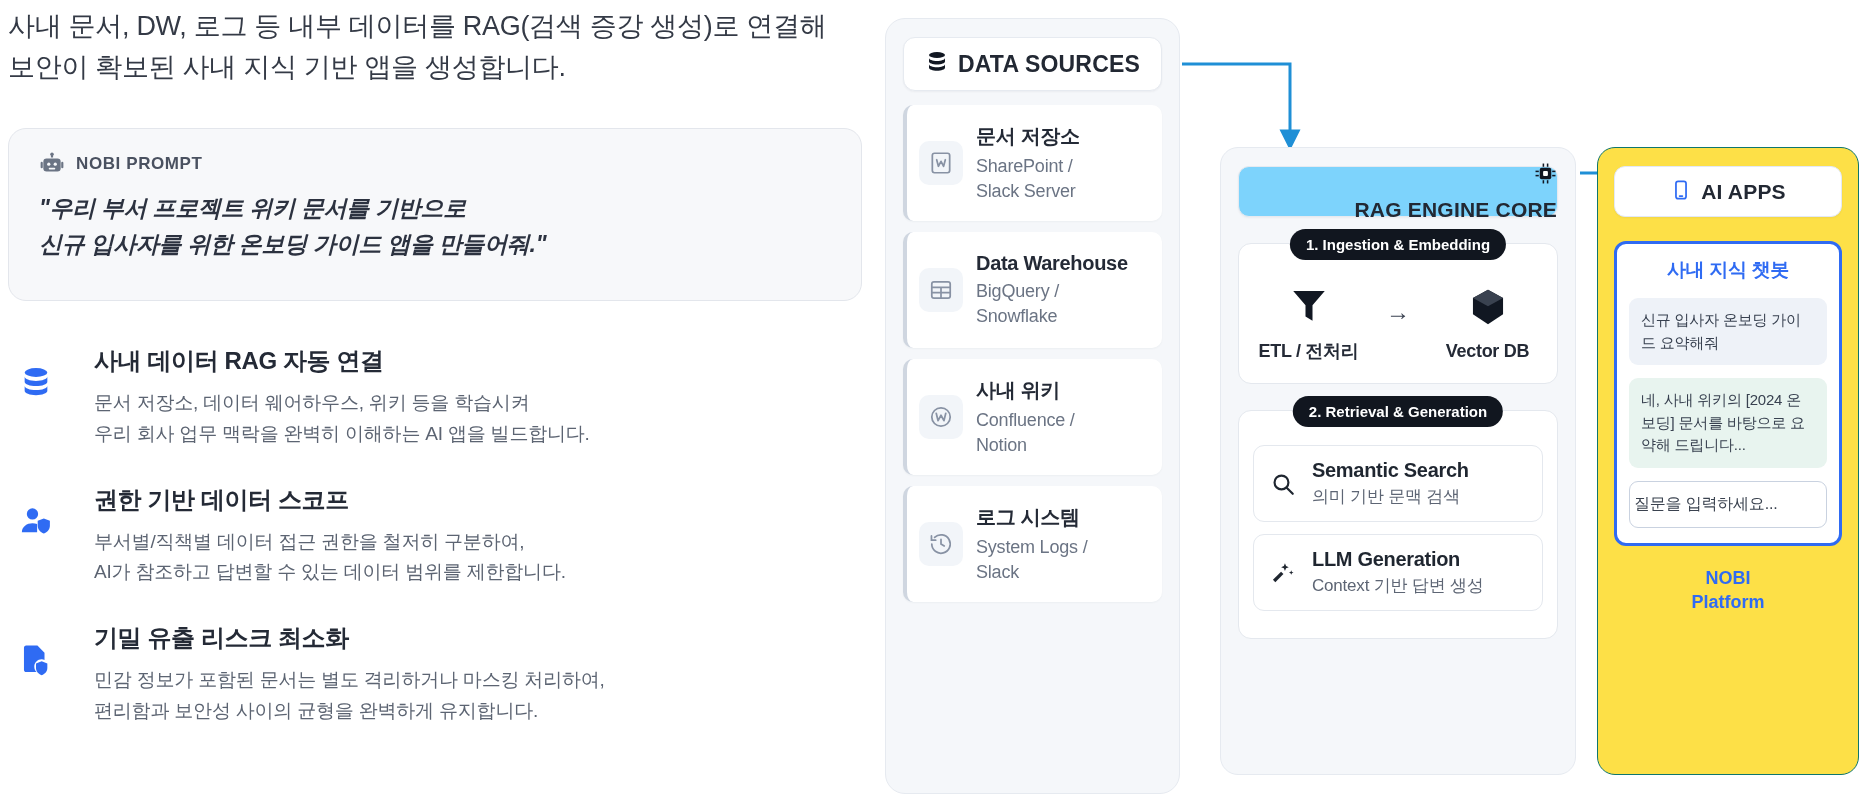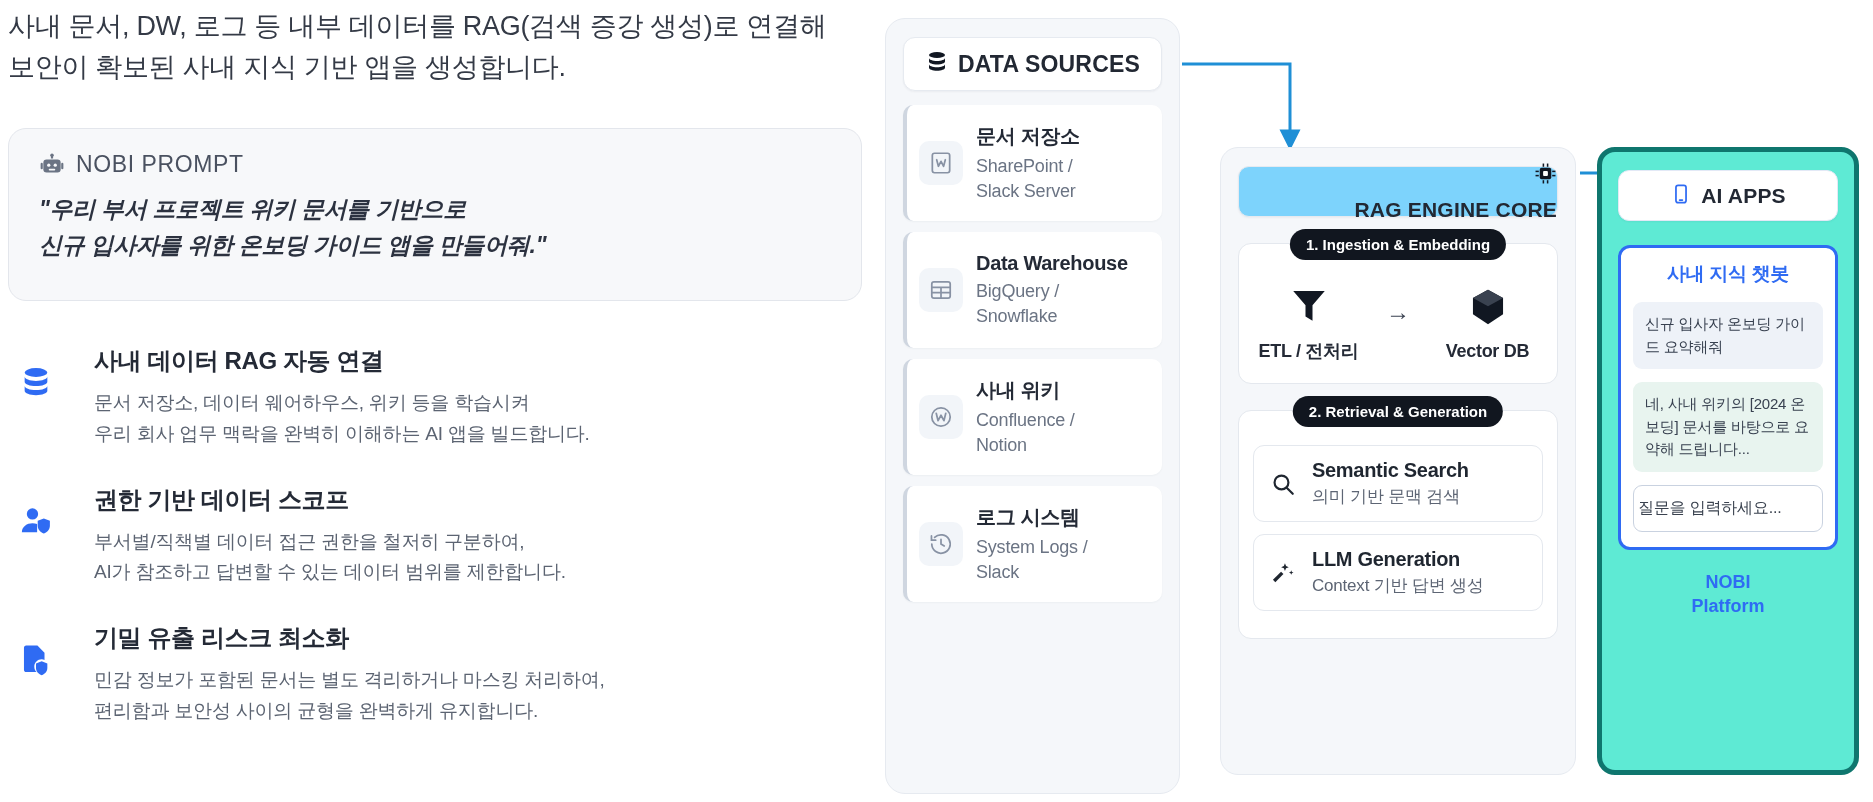--- a/index.html
+++ b/index.html
@@ -48,22 +48,22 @@
     display: flex;
     align-items: center;
     gap: 11px;
     margin-bottom: 14px;
   }
   .robot-icon {
     width: 26px; height: 26px;
     display: block;
   }
   .prompt-label {
-    font-size: 23px;
-    font-weight: 400;
+    font-size: 17px;
+    font-weight: 700;
     color: #4a5160;
     letter-spacing: 0.6px;
     text-align: right;
   }
   .prompt-line {
     font-size: 23px;
     font-weight: 700;
     font-style: italic;
     color: #2c3240;
     line-height: 1.55;
@@ -265,22 +265,22 @@
   .sub-title { font-size: 20px; font-weight: 700; color: #1f2630; letter-spacing: -0.3px; }
   .sub-desc { font-size: 17px; color: #5d6574; margin-top: 3px; letter-spacing: -0.2px; }
   .stage2 { padding: 34px 14px 14px 14px; }
 
   
   .apps-panel {
     position: absolute;
     left: 717px; top: 147px;
     width: 262px;
     height: 628px;
-    background: #5eead4;
-    border: 5px solid #0f766e;
+    background: #fde047;
+    border: 1px solid #0f766e;
     border-radius: 18px;
     padding: 18px 16px;
   }
   .apps-header {
     background: #ffffff;
     border: 1px solid #e3e9f6;
     border-radius: 11px;
     height: 51px;
     display: flex;
     align-items: center;

